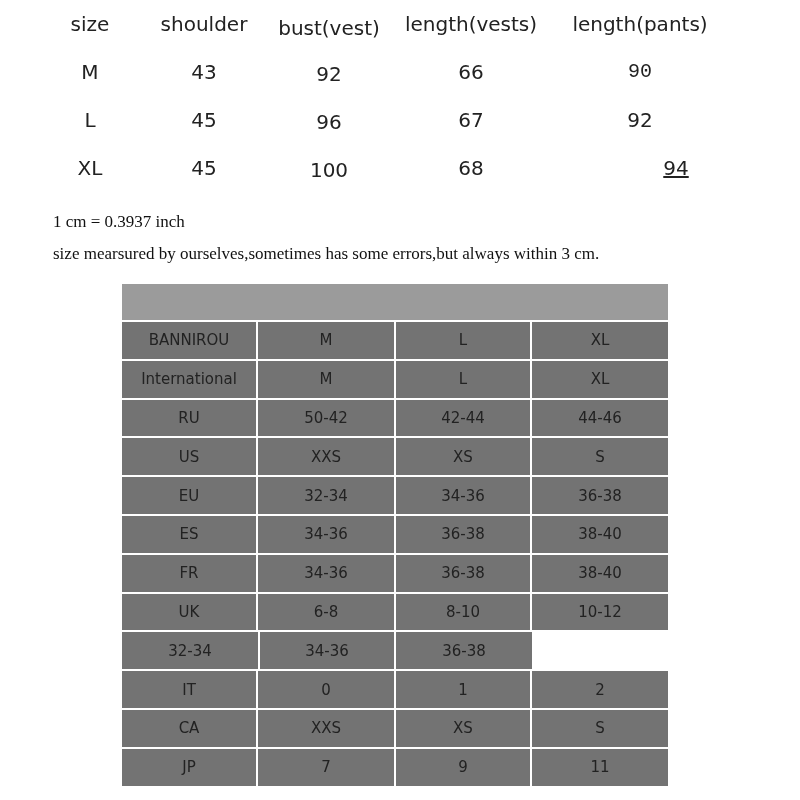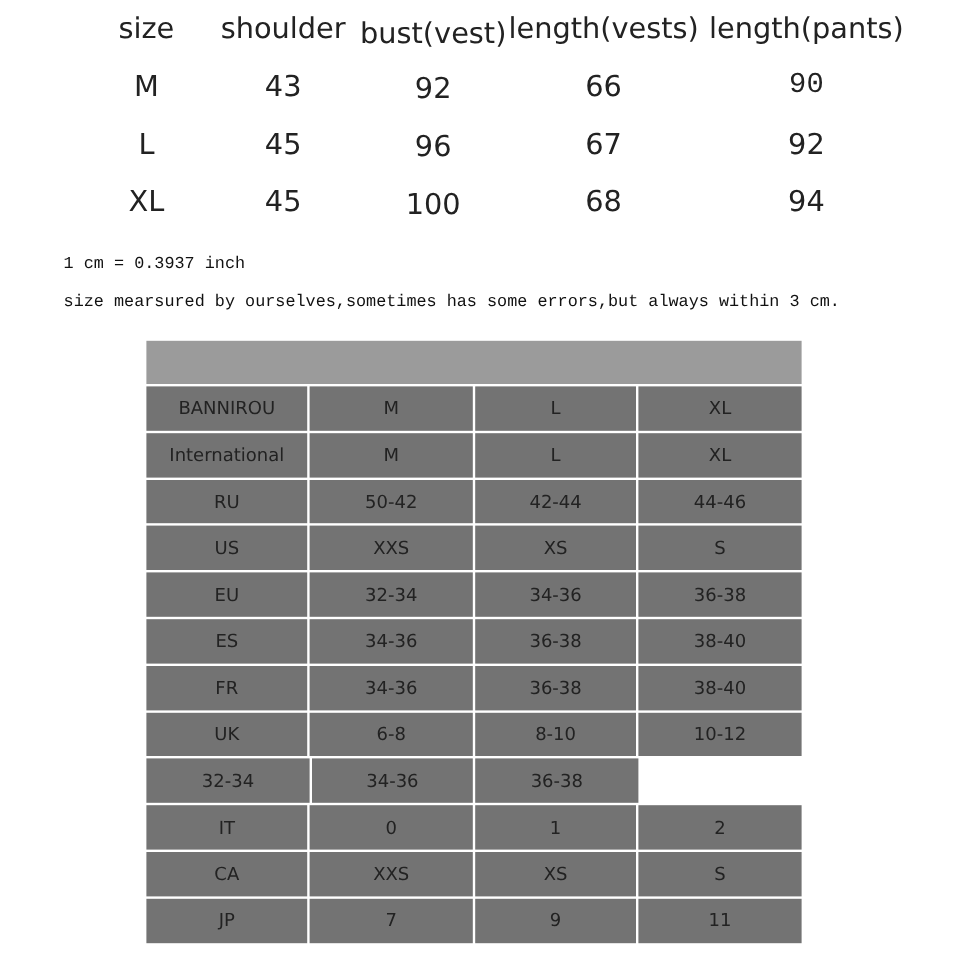--- a/index.html
+++ b/index.html
@@ -1,21 +1,21 @@
 <!DOCTYPE html>
 <html><head>
 <meta charset="utf-8">
 <style>
   html, body { margin:0; padding:0; background:#ffffff; }
   body { width:800px; height:800px; position:relative; overflow:hidden; }
   .top-table { position:absolute; left:0; top:0; width:800px; }
   .trow { position:absolute; left:0; width:800px; height:40px; }
   .tcell { position:absolute; transform:translateX(-50%); white-space:nowrap;
-    font-family:"DejaVu Sans", sans-serif; font-size:24px; color:#222; top:0; line-height:40px;margin-left:32px; }
-  .note { position:absolute; left:53px; font-family:Liberation Mono, monospace; font-size:14px; color:#111; white-space:nowrap; }
+    font-family:"DejaVu Sans", sans-serif; font-size:20px; color:#222; top:0; line-height:40px; }
+  .note { position:absolute; left:53px; font-family:Liberation Serif, serif; font-size:17px; color:#111; white-space:nowrap; }
   .conv { position:absolute; left:122px; top:284px; width:546px; }
   .conv-head { height:36px; background:#9b9b9b; }
   .crow { display:flex; height:36.8px; margin-top:2px; }
   .ccell { background:#737373; margin-right:2px; display:flex; align-items:center; justify-content:center;
     font-family:"DejaVu Sans", sans-serif; font-size:15px; color:#222; }
   .ccell:last-child { margin-right:0; }
   .c0 { width:134px; } .c1 { width:136px; } .c2 { width:134px; } .c3 { width:136px; }
 </style>
 </head>
 <body>
@@ -40,21 +40,21 @@
     <span class="tcell" style="left:204px;">45</span>
     <span class="tcell" style="left:329px;top:2px;">96</span>
     <span class="tcell" style="left:471px;">67</span>
     <span class="tcell" style="left:640px;">92</span>
   </div>
   <div class="trow" style="top:148px;">
     <span class="tcell" style="left:90px;">XL</span>
     <span class="tcell" style="left:204px;">45</span>
     <span class="tcell" style="left:329px;top:2px;">100</span>
     <span class="tcell" style="left:471px;">68</span>
-    <span class="tcell" style="left:640px;">94</span>
+    <span class="tcell" style="left:676px;text-decoration:underline;">94</span>
   </div>
 </div>
 
 <div class="note" style="top:212px;">1 cm = 0.3937  inch</div>
 <div class="note" style="top:244px;">size mearsured by ourselves,sometimes has some errors,but always within 3 cm.</div>
 
 <div class="conv">
   <div class="conv-head"></div>
   <div id="conv-body">
       <div class="crow">

